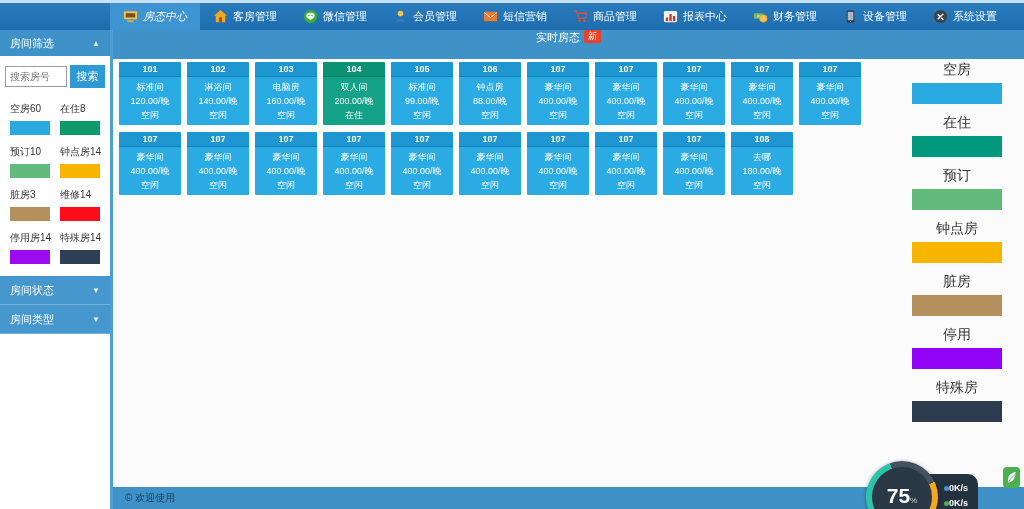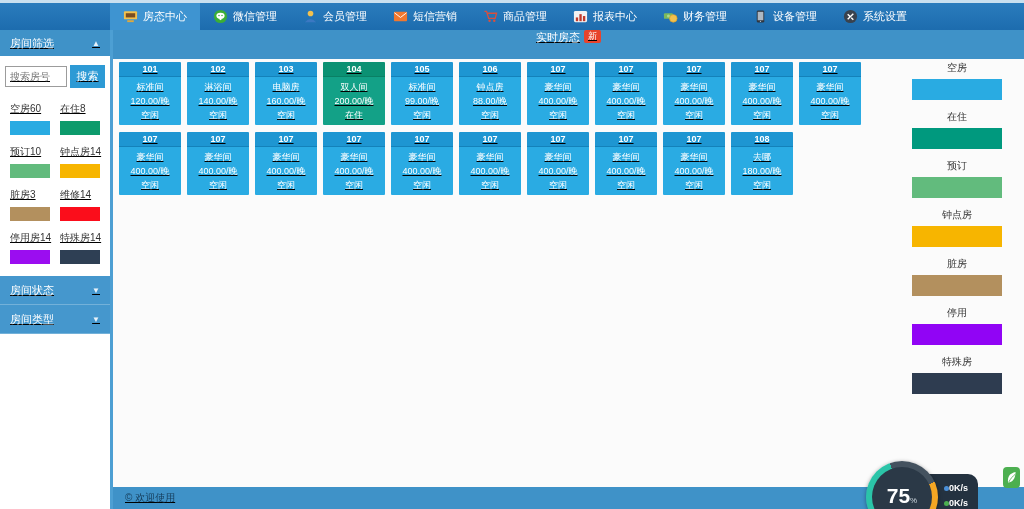--- a/index.html
+++ b/index.html
@@ -6,26 +6,26 @@
   html,body { width:1024px; height:509px; overflow:hidden;
     font-family:"Liberation Sans","DejaVu Sans",sans-serif; background:#fff; }
   body { position:relative; }
 
   
   .top-strip { height:3px; background:#c9e0f0; }
   .navbar { height:27px; background:linear-gradient(#2a7cbd,#1d6cae);
     display:flex; align-items:stretch; padding-left:110px; }
   .nav-item { display:flex; align-items:center; gap:5px; padding:0 13px;
     color:#fff; font-size:11px; cursor:pointer; white-space:nowrap; }
-  .nav-item.active { background:#3e94d1; }
+  .nav-item.active { background:#3e94d1;font-style:italic; }
   .nav-icon { width:15px; height:15px; display:inline-flex; }
   .nav-icon svg { width:15px; height:15px; }
 
   
-  .main-wrap { display:flex; height:479px;text-decoration:underline; }
+  .main-wrap { display:flex; height:479px; }
 
   
   .sidebar { width:113px; background:#fff; border-right:3px solid #4d9fd3;
     display:flex; flex-direction:column; }
   .sidebar-header { height:26px; background:#3f92c8; color:#fff; font-size:11px;
     display:flex; align-items:center; justify-content:space-between; padding:0 10px; cursor:pointer; }
   .caret { font-size:8px; color:#e8f2fa; }
   .search-row { display:flex; padding:9px 5px 6px 5px; gap:3px; background:#fff; align-items:center; }
   .search-input { width:62px; height:21px; border:1px solid #9c9c9c; font-size:10px;
     padding:0 4px; outline:none; font-family:inherit; }
@@ -57,21 +57,21 @@
   .room-card .room-number { height:15px; line-height:15px; font-size:9px; font-weight:bold; }
   .room-card .room-body { flex:1; display:flex; flex-direction:column;
     justify-content:center; gap:1px; }
   .room-card.vacant .room-number { background:#1e96d2; border-bottom:1px solid #1482ba; }
   .room-card.vacant .room-body { background:#2aabe3; }
   .room-card.occupied .room-number { background:#0b9173; border-bottom:1px solid #0a8065; }
   .room-card.occupied .room-body { background:#13a187; }
 
   .legend-panel { position:absolute; right:22px; top:2px; width:90px; }
   .legend-item { margin-bottom:10px; text-align:center; }
-  .legend-label { font-size:10px; color:#333; margin-bottom:4px; }
+  .legend-label { font-size:14px; color:#333; margin-bottom:4px; }
   .legend-swatch { width:90px; height:21px; }
 
   .footer { height:22px; background:#3f92c8; display:flex; align-items:center;
     padding:0 12px; font-size:10px; color:#17405f; }
 
   
   .speed-widget { position:absolute; left:866px; top:461px; display:flex; z-index:20; }
   .gauge { width:72px; height:72px; border-radius:50%; position:relative; z-index:2;
     background:conic-gradient(from 210deg, #2bc4a8 0deg 130deg, #44525f 130deg 215deg,
       #f5a623 215deg 290deg, #44525f 290deg 360deg);
@@ -105,20 +105,29 @@
           <rect x="1" y="2.5" width="14" height="8.5" rx="1" fill="#f2c14e"></rect>
           <rect x="3" y="4.5" width="10" height="4.5" fill="#7a4e21"></rect>
           <rect x="4.5" y="12" width="7" height="2" fill="#e0a93e"></rect>
         </svg>
       </span>
       <span class="nav-label">房态中心</span>
     </div>
     <div class="nav-item">
       <span class="nav-icon">
         <svg viewBox="0 0 16 16">
+          <path d="M8 1 L15 7.2 H13 V14 H3 V7.2 H1 Z" fill="#f6a623"></path>
+          <rect x="6.4" y="9" width="3.2" height="5" fill="#8a5a2b"></rect>
+        </svg>
+      </span>
+      <span class="nav-label">客房管理</span>
+    </div>
+    <div class="nav-item">
+      <span class="nav-icon">
+        <svg viewBox="0 0 16 16">
           <circle cx="8" cy="8" r="7" fill="#3bae36"></circle>
           <ellipse cx="8" cy="7.3" rx="4.4" ry="3.3" fill="#fff"></ellipse>
           <circle cx="6.4" cy="6.9" r="0.8" fill="#3bae36"></circle>
           <circle cx="9.6" cy="6.9" r="0.8" fill="#3bae36"></circle>
           <path d="M6.2 10.4 L8 12 L9.8 10.4 Z" fill="#fff"></path>
         </svg>
       </span>
       <span class="nav-label">微信管理</span>
     </div>
     <div class="nav-item">

